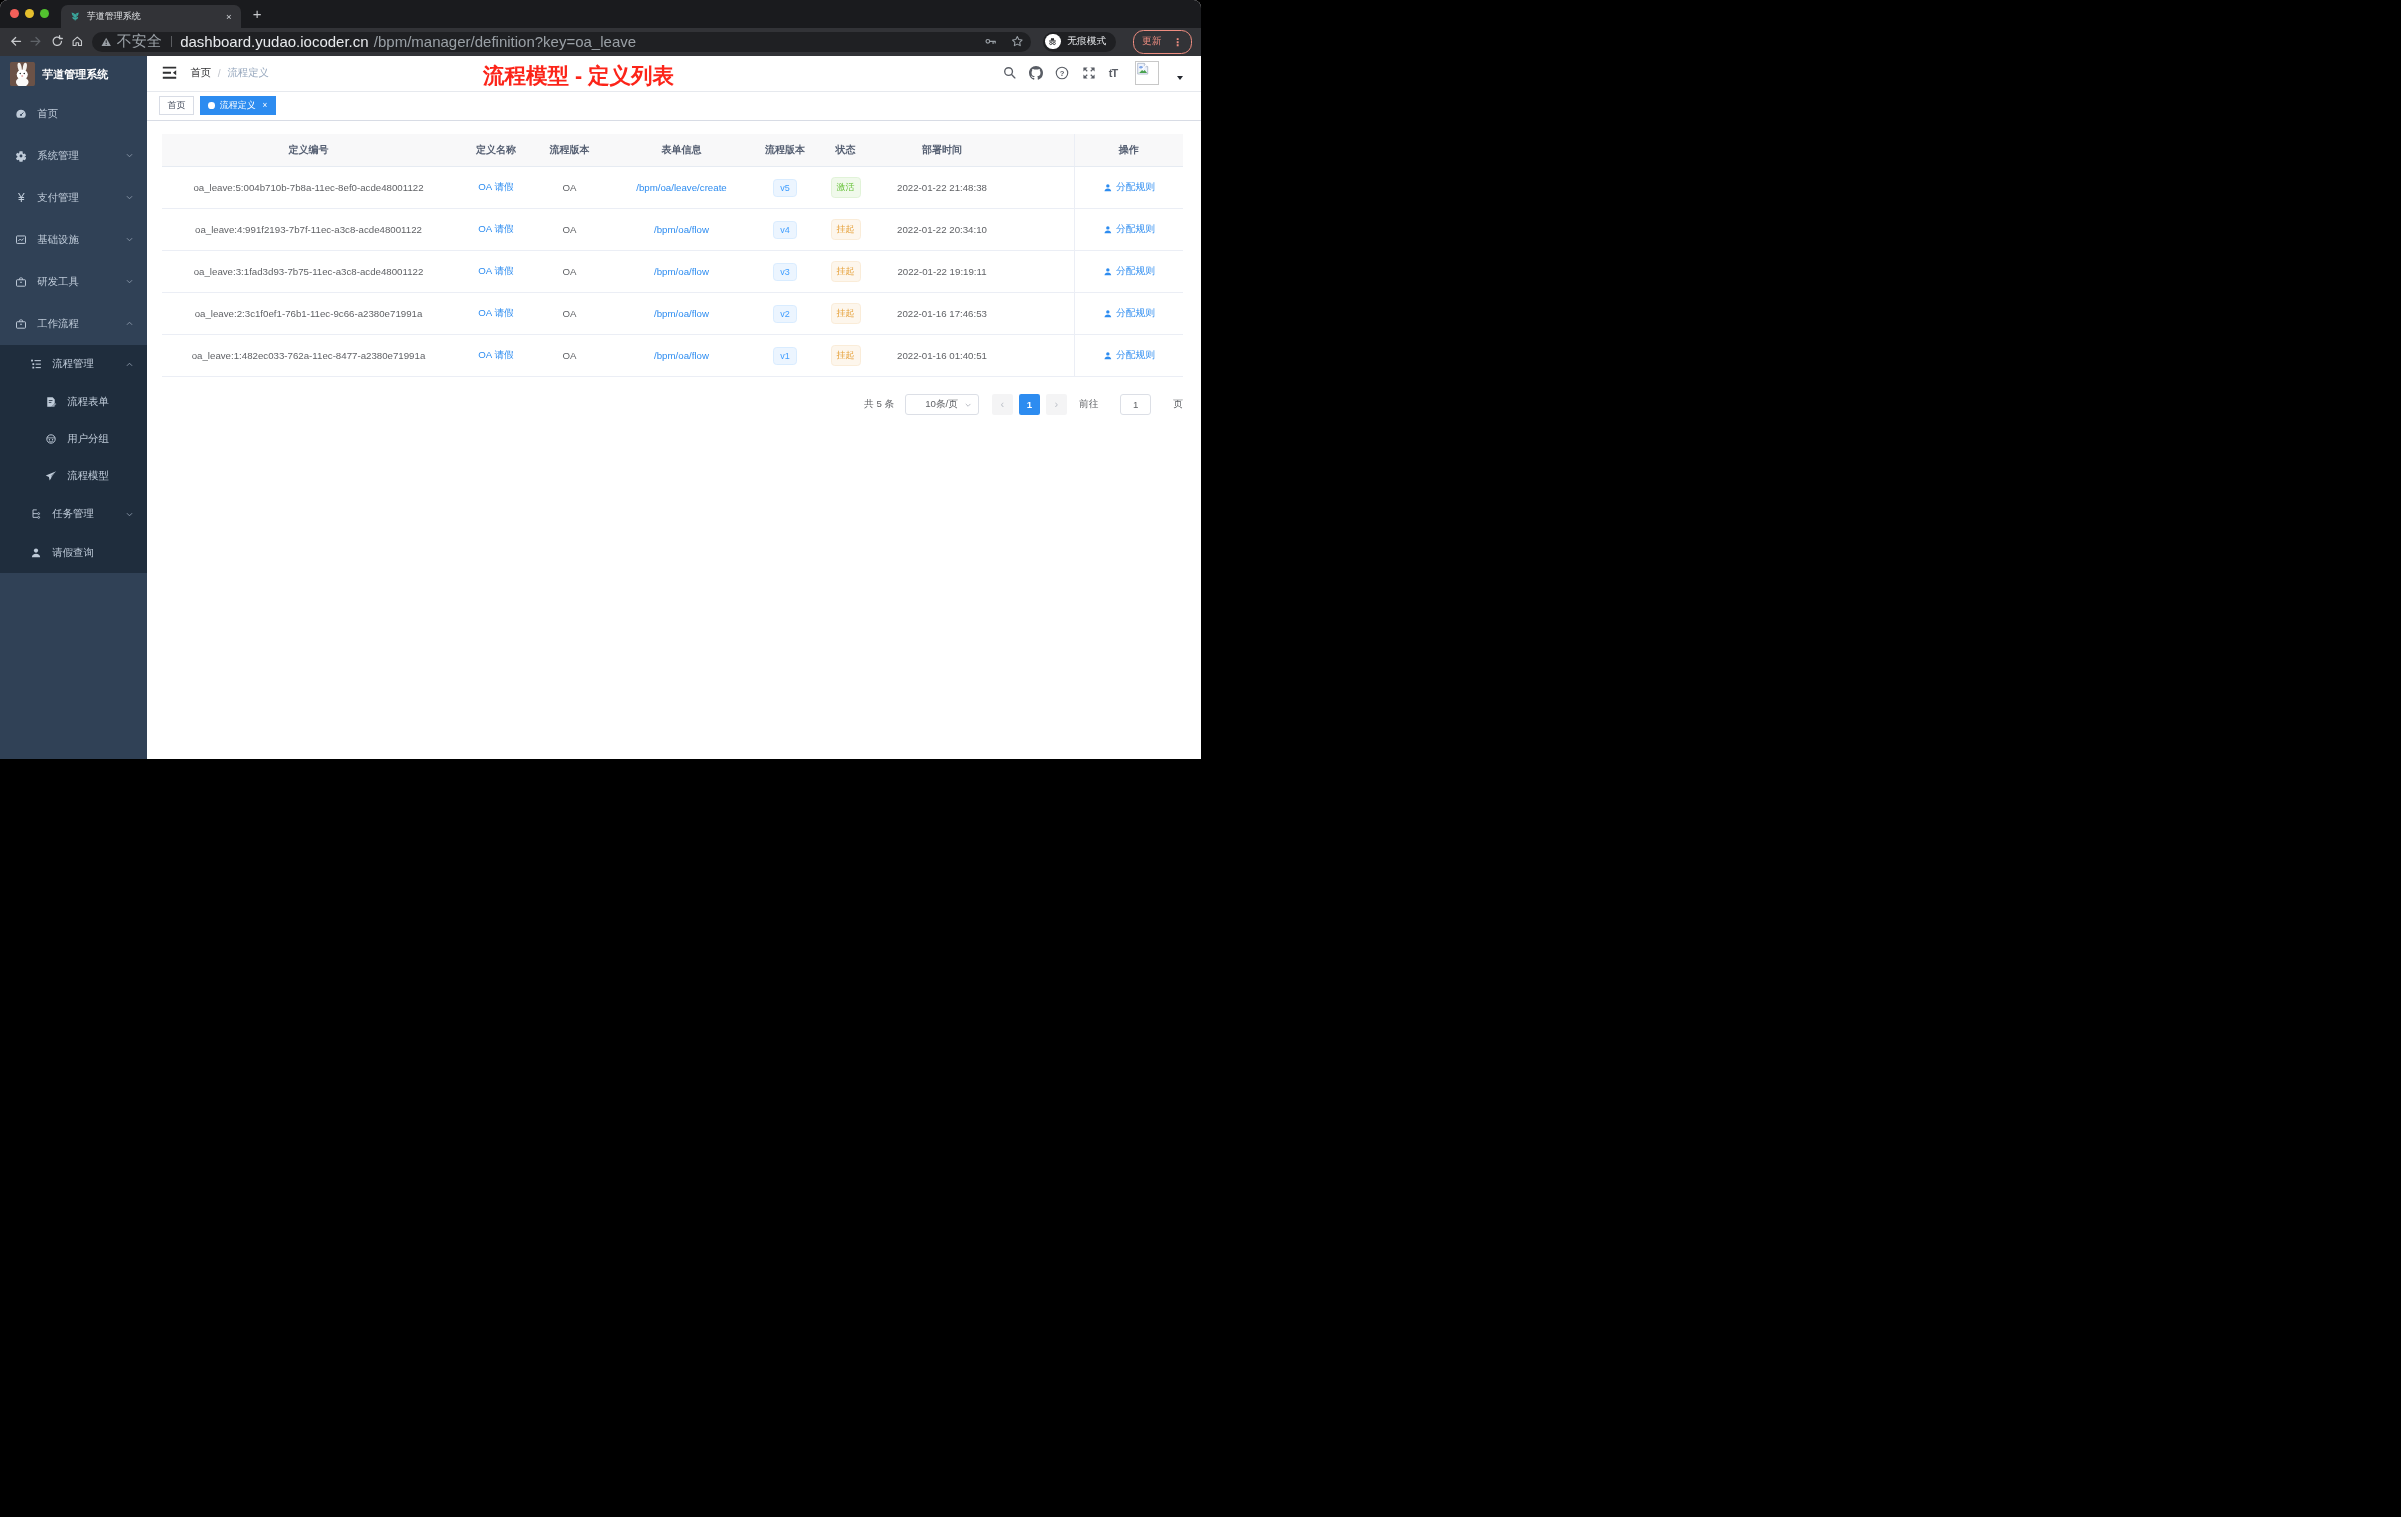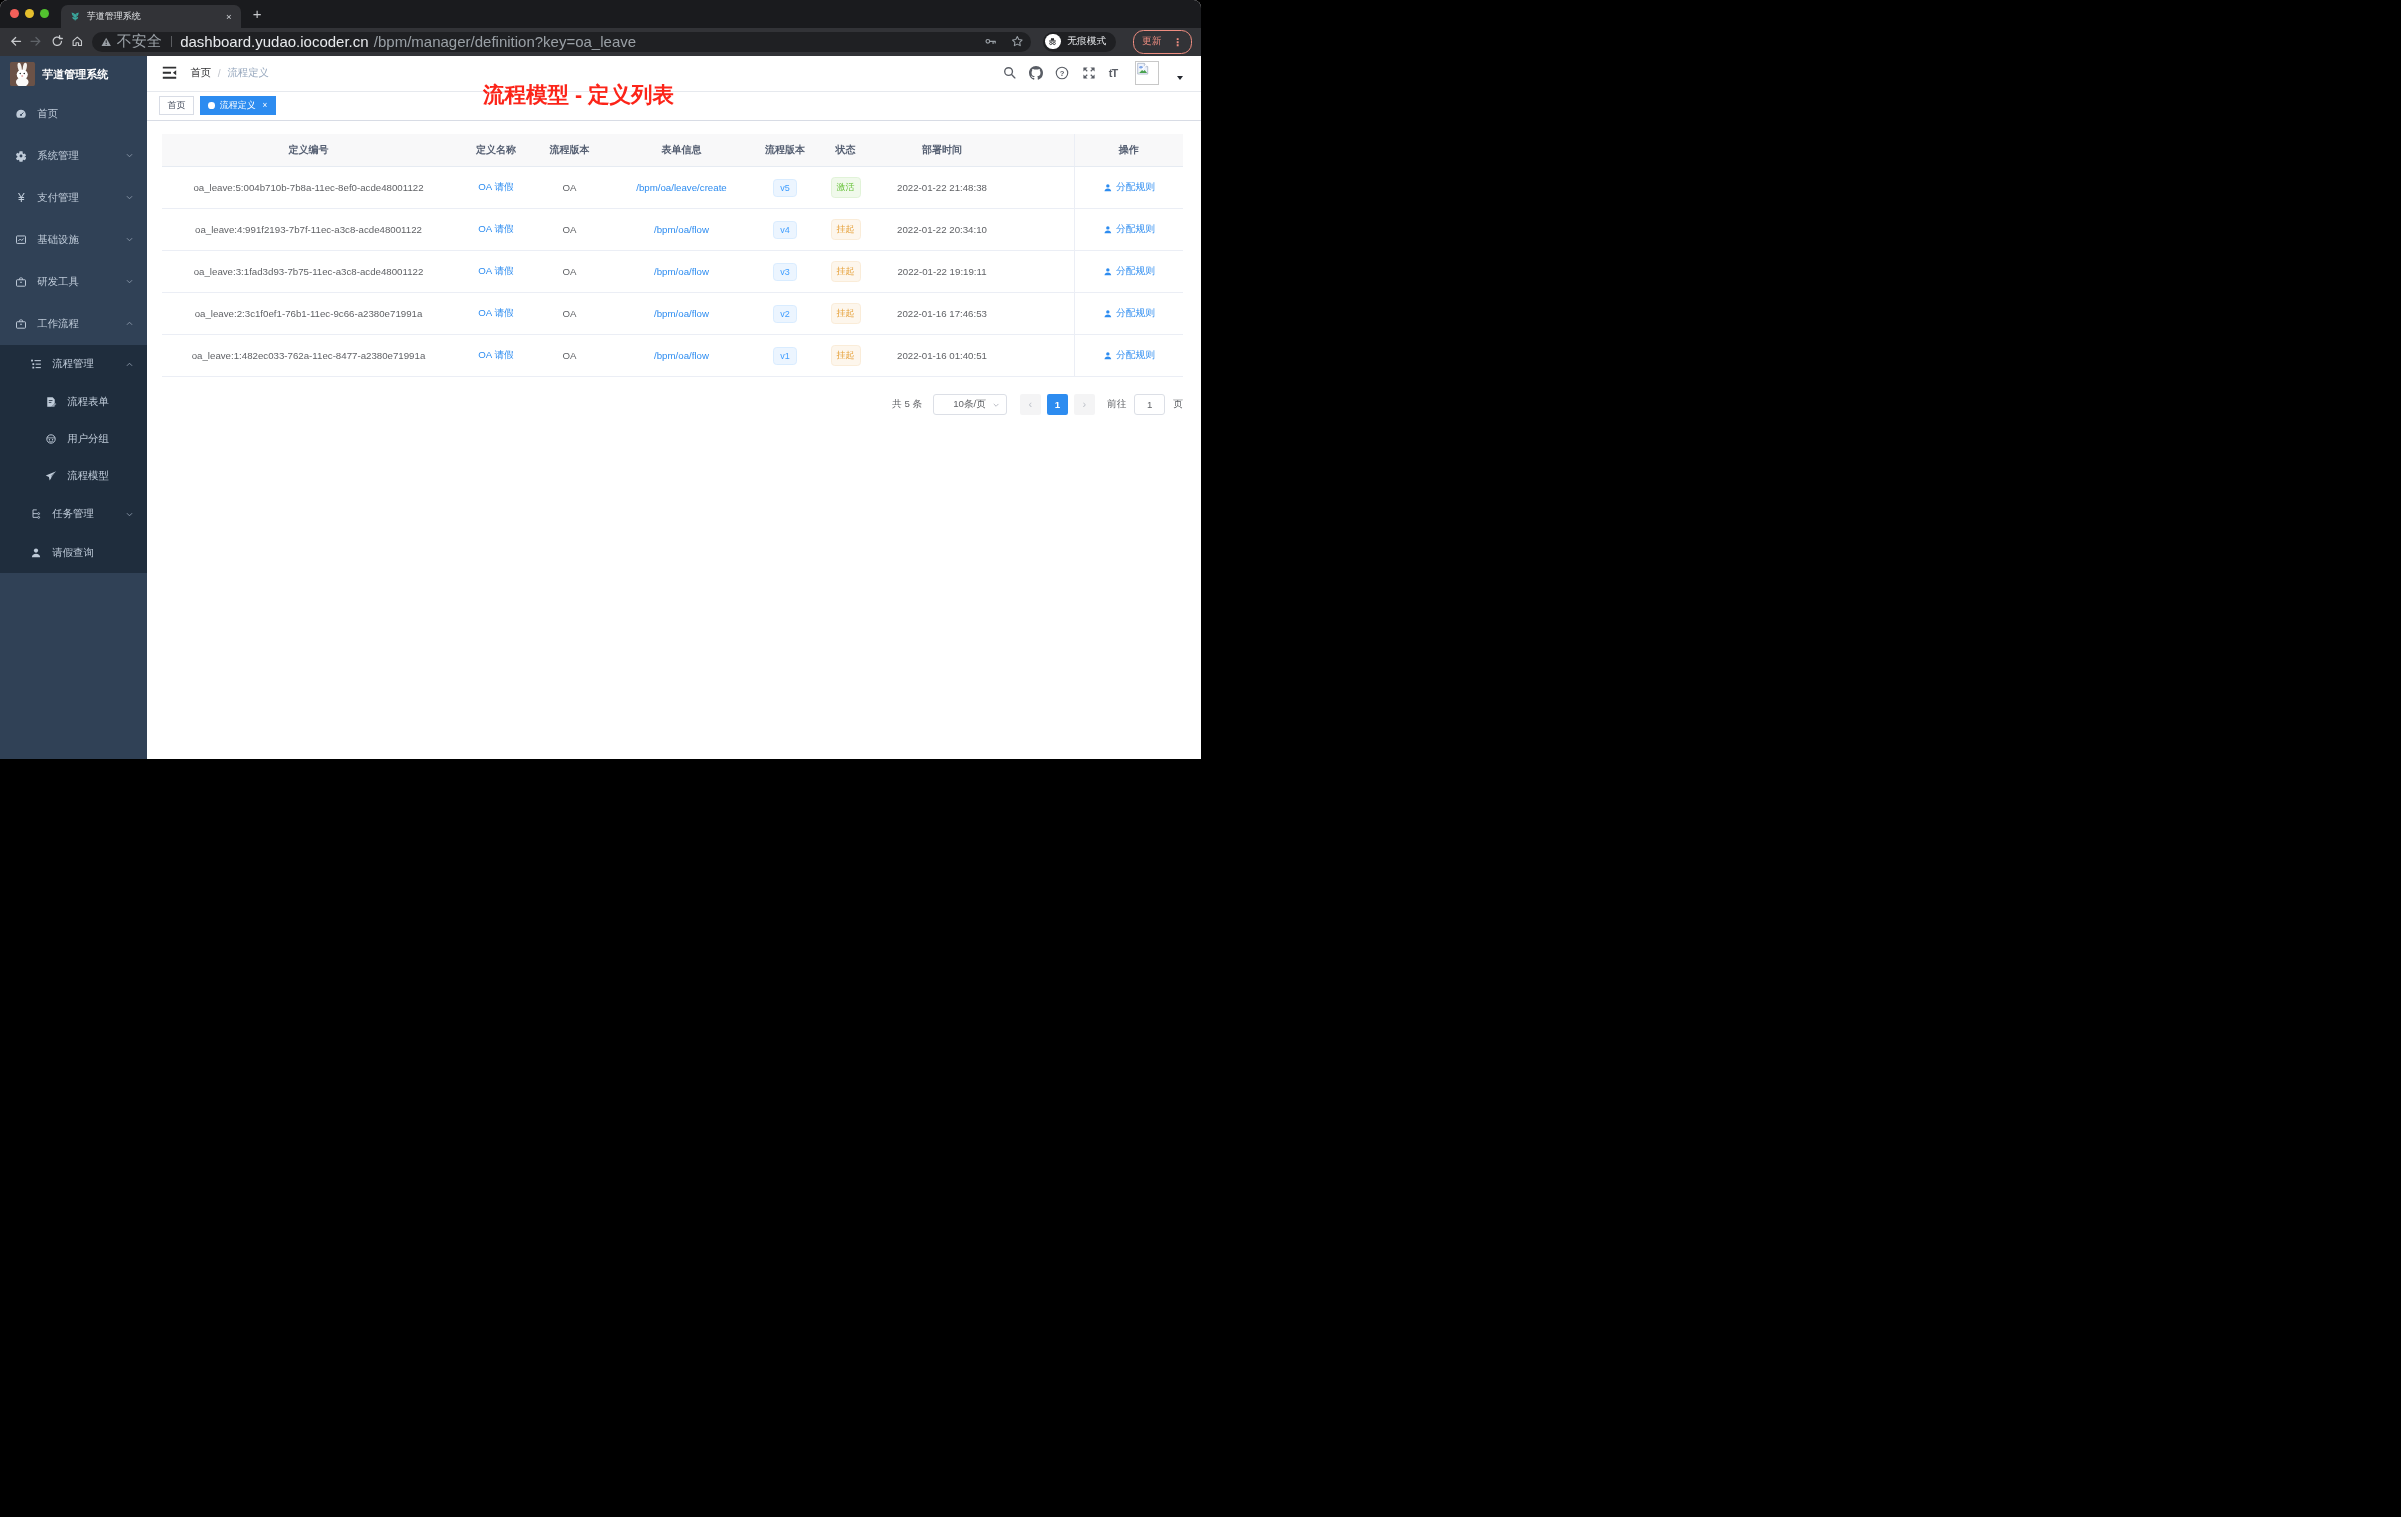--- a/index.html
+++ b/index.html
@@ -47,21 +47,21 @@
   .main { flex:1; display:flex; flex-direction:column; background:#fff; position:relative; min-width:0; }
   .app-header { height:36px; display:flex; align-items:center; padding:0 18px 0 15px; border-bottom:0.7px solid #e6e9ee; }
   .fold { margin-right:13.4px; display:flex; }
   .breadcrumb { font-size:10.4px; display:flex; gap:6.7px; align-items:center; }
   .bc-home { color:#303133; } .bc-sep { color:#c0c4cc; } .bc-cur { color:#97a8be; }
   .hdr-icons { margin-left:auto; display:flex; align-items:center; gap:12.6px; color:#5a5e66; }
   .hicon { display:flex; align-items:center; }
   .tT { font-size:11px; font-weight:bold; letter-spacing:-0.7px; }
   .avatar { width:24.5px; height:24.5px; border:0.7px solid #c8c8c8; background:#fff; margin-left:4.5px; padding:0.7px; }
   .caret-down { width:0; height:0; border-left:3.7px solid transparent; border-right:3.7px solid transparent; border-top:4.5px solid #23272e; margin-left:5.2px; margin-top:10.4px; }
-  .annotation { position:absolute; left:336px; top:24px; font-size:21.5px; font-weight:bold; color:#fc2419; z-index:5; white-space:nowrap; }
+  .annotation { position:absolute; left:336px; top:5px; font-size:21.5px; font-weight:bold; color:#fc2419; z-index:5; white-space:nowrap; }
 
   .tags-bar { height:29px; display:flex; align-items:center; gap:6px; padding:0 12px; border-bottom:0.7px solid #d8dce5; background:#fff; }
   .tag { height:19.3px; display:flex; align-items:center; font-size:9px; padding:0 7.4px; }
   .tag.plain { border:0.7px solid #d8dce5; background:#fff; color:#495060; }
   .tag.active { background:#2d8cf0; color:#fff; gap:5.2px; padding:0 8.2px; }
   .tag-dot { width:6.7px; height:6.7px; border-radius:50%; background:#fff; }
   .tag-x { font-size:8.2px; margin-left:1.5px; }
 
   
   .content { flex:1; padding:13.4px 16.3px 0 15px; }
@@ -76,21 +76,21 @@
   .badge-st.yellow { background:#fdf6ec; border:0.7px solid #faecd8; color:#e6a23c; }
   .act { color:#2d8cf0; display:inline-flex; align-items:center; gap:3.7px; cursor:pointer; }
 
   
   .pagination { width:1021px; display:flex; justify-content:flex-end; align-items:center; margin-top:16.3px; font-size:9.7px; color:#606266; gap:0; }
   .pg-total { margin-right:10.4px; }
   .pg-select { position:relative; width:74px; height:21px; border:0.7px solid #dcdfe6; border-radius:3px; display:flex; align-items:center; justify-content:center; color:#606266; margin-right:10.4px; }
   .pg-select .sel-caret { position:absolute; right:5.2px; top:6.7px; color:#b0b4bb; display:flex; }
   .pg-btn { width:21px; height:21px; background:#f4f4f5; border-radius:2.2px; display:flex; align-items:center; justify-content:center; color:#bfc3ca; font-size:11px; margin:0 3px; }
   .pg-cur { width:21px; height:21px; background:#2d8cf0; border-radius:2.2px; display:flex; align-items:center; justify-content:center; color:#fff; font-weight:bold; margin:0 3px; }
-  .pg-goto { margin-left:9px; display:flex; align-items:center; gap:8px; }
+  .pg-goto { margin-left:9px; display:flex; align-items:center; gap:22px; }
   .pg-input { width:31px; height:21px; border:0.7px solid #dcdfe6; border-radius:3px; text-align:center; font-size:9.7px; color:#606266; outline:none; font-family:inherit; }
 
   svg { display:block; }
 </style>
 </head>
 <body>
 
 <div class="screen">
 
   <div class="tab-strip">

